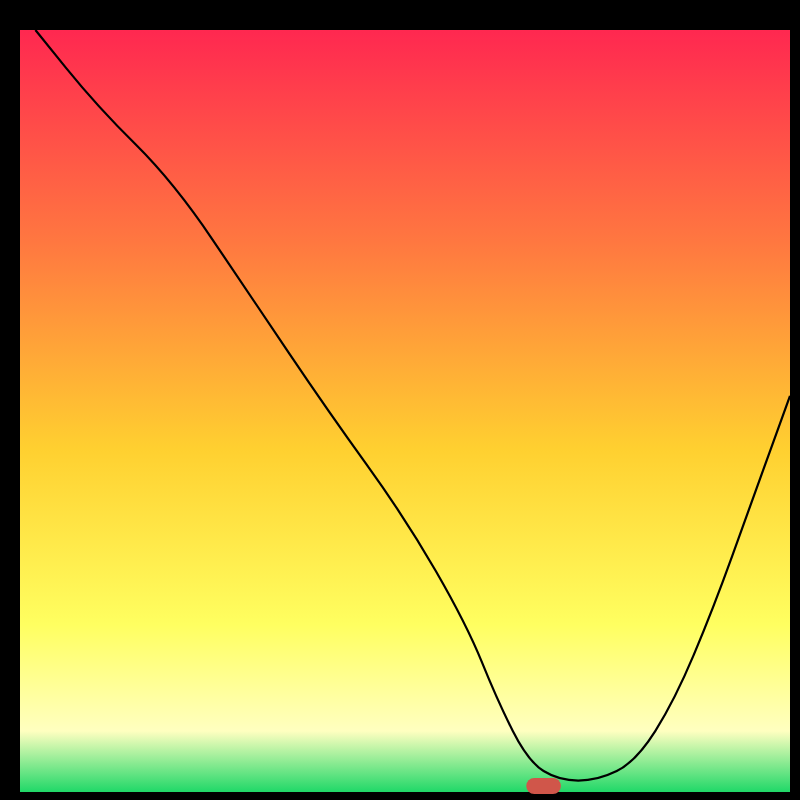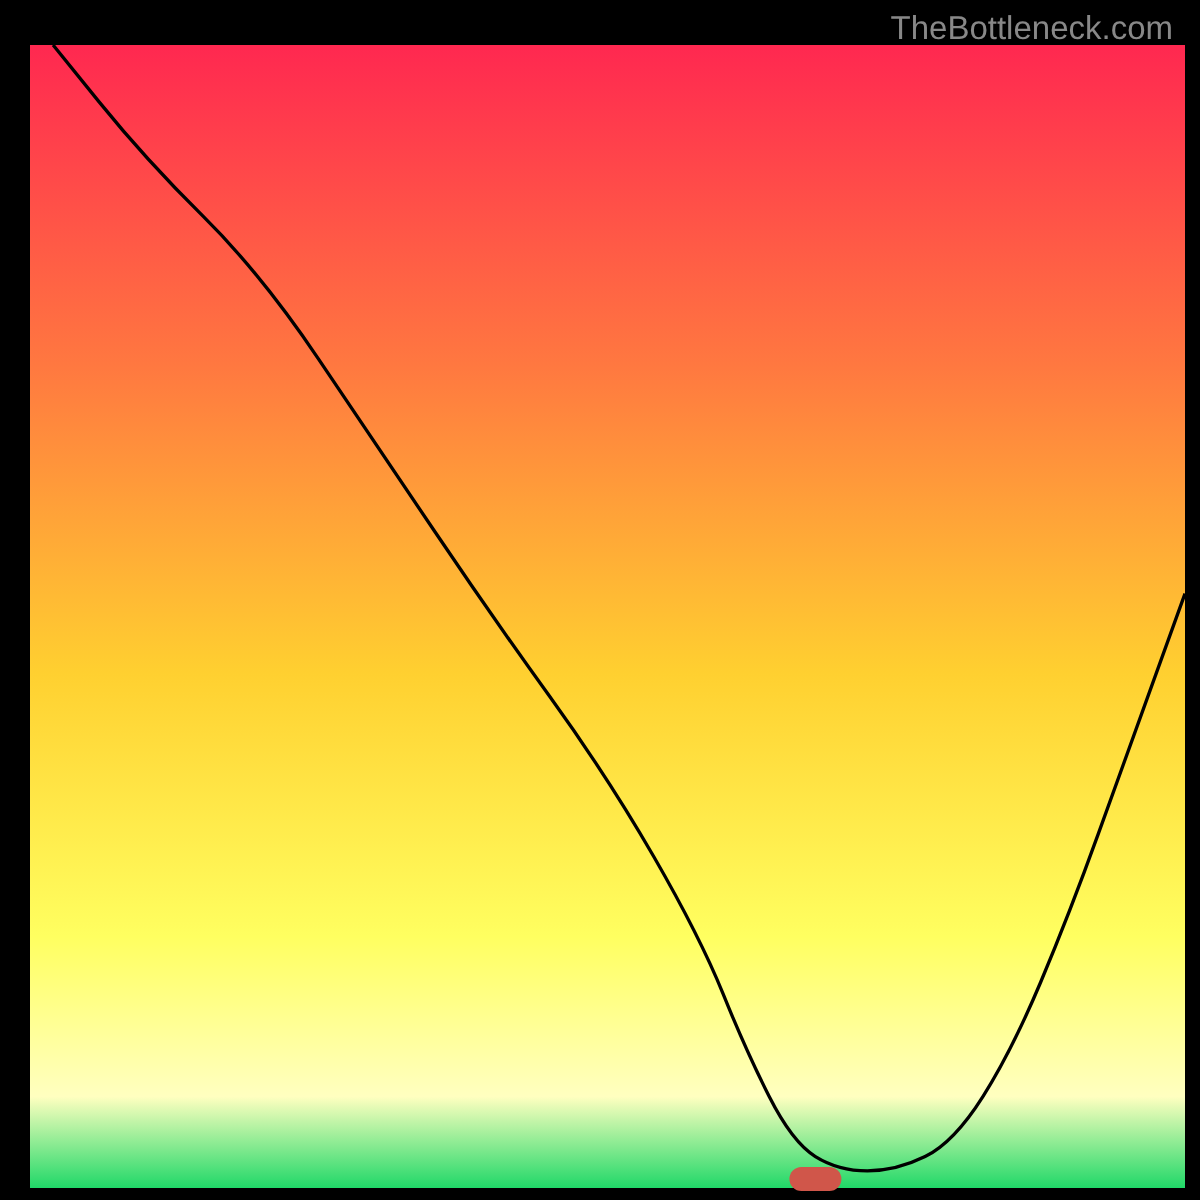--- a/index.html
+++ b/index.html
@@ -25,21 +25,20 @@
     z-index: 10;
   }
   svg {
     display: block;
   }
 </style>
 </head>
 <body>
 
 <div class="container">
-  <div class="watermark">TheBottleneck.com</div>
   <svg id="chart-svg" width="800" height="800">
     <defs>
       <linearGradient id="bg-grad" x1="0" y1="0" x2="0" y2="1">
         <stop id="g0" offset="0%" stop-color="#ff2850"></stop>
         <stop id="g1" offset="28%" stop-color="#ff7840"></stop>
         <stop id="g2" offset="55%" stop-color="#ffd030"></stop>
         <stop id="g3" offset="78%" stop-color="#ffff60"></stop>
         <stop id="g4" offset="92%" stop-color="#ffffc0"></stop>
         <stop id="g5" offset="100%" stop-color="#20d868"></stop>
       </linearGradient>

